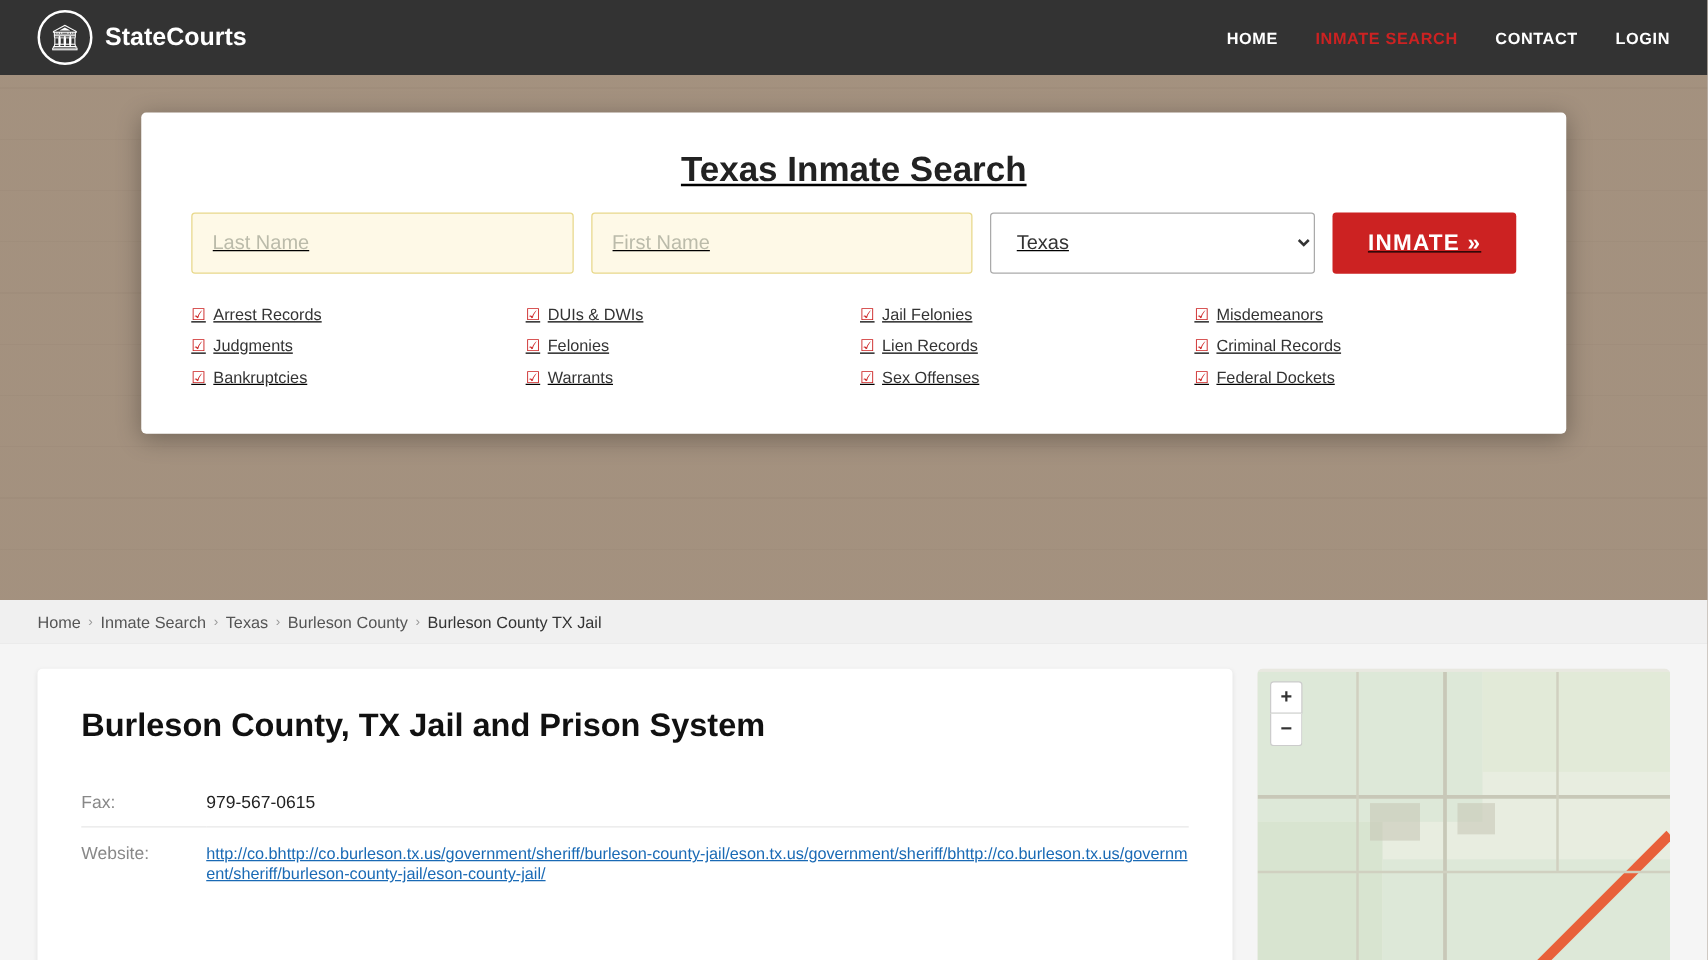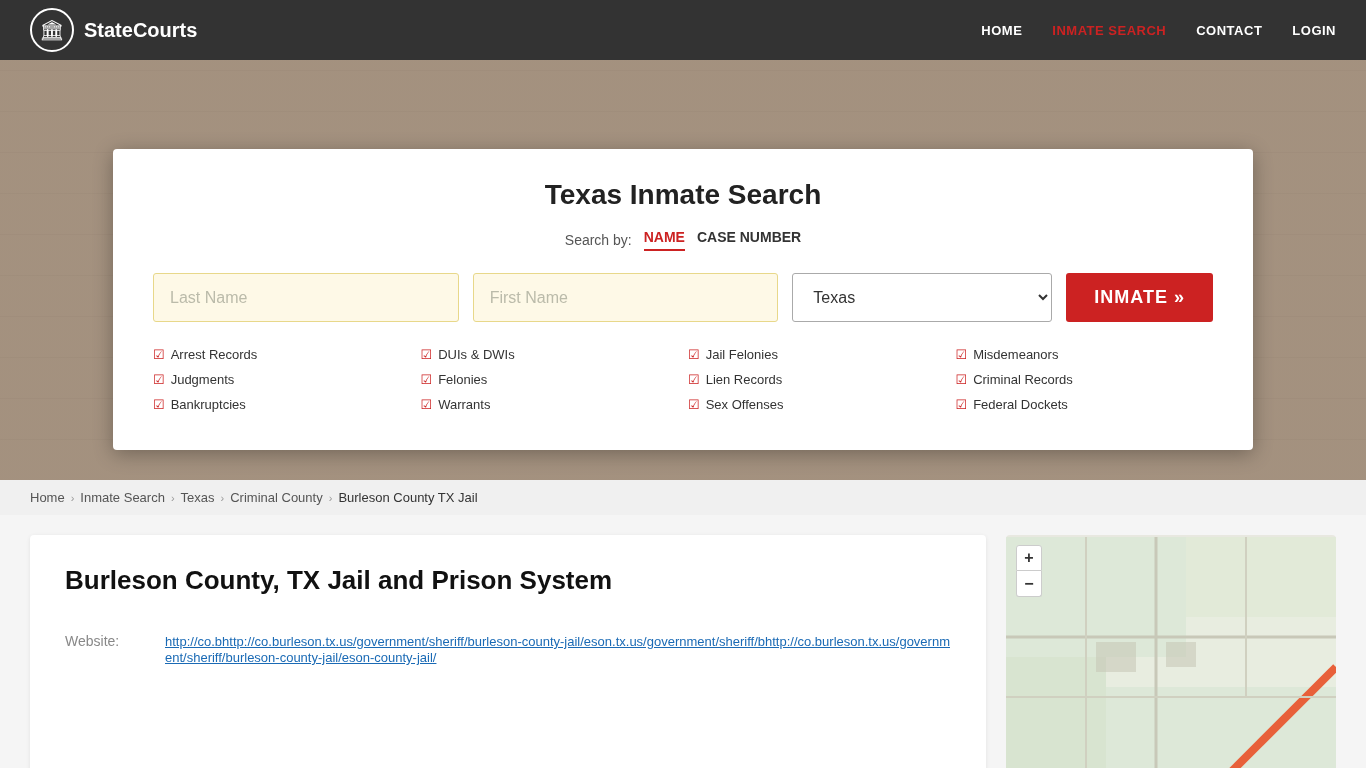--- a/index.html
+++ b/index.html
@@ -56,23 +56,24 @@
     }
 
     
     .hero-section {
       background: linear-gradient(rgba(150,130,110,0.6), rgba(150,130,110,0.6)),
         repeating-linear-gradient(0deg, transparent, transparent 40px, rgba(0,0,0,0.05) 40px, rgba(0,0,0,0.05) 41px);
       background-color: #b8a898;
       padding: 30px 20px;
       display: flex;
       justify-content: center;
-      align-items: flex-end;
+      align-items: flex-start;
       position: relative;
       min-height: 420px;
+      text-decoration: underline;
     }
     .hero-bg-text {
       position: absolute;
       top: 0; left: 0; right: 0; bottom: 0;
       display: flex;
       align-items: center;
       justify-content: center;
       font-size: 130px;
       font-weight: 900;
       color: rgba(255,255,255,0.12);
@@ -301,25 +302,20 @@
     <a class="nav-link" href="#">LOGIN</a>
   </nav>
 </header>
 
 <section class="hero-section">
   <div class="hero-bg-text">COURTHOUSE</div>
 
   <div class="search-card">
     <h1 class="card-title">Texas Inmate Search</h1>
 
-    <div class="search-by-row">
-      <span class="search-by-label">Search by:</span>
-      <a class="search-tab active" href="#">NAME</a>
-      <a class="search-tab inactive" href="#">CASE NUMBER</a>
-    </div>
 
     <div class="search-inputs-row">
       <input class="search-input" type="text" placeholder="Last Name" style="">
       <input class="search-input" type="text" placeholder="First Name" style="">
       <select class="state-select">
         <option>Texas</option>
         <option>Alabama</option>
         <option>Alaska</option>
         <option>Arizona</option>
         <option>Arkansas</option>
@@ -385,30 +381,34 @@
   </div>
 </section>
 
 <div class="breadcrumb-bar">
   <a class="breadcrumb-link" href="#">Home</a>
   <span class="breadcrumb-sep">›</span>
   <a class="breadcrumb-link" href="#">Inmate Search</a>
   <span class="breadcrumb-sep">›</span>
   <a class="breadcrumb-link" href="#">Texas</a>
   <span class="breadcrumb-sep">›</span>
-  <a class="breadcrumb-link" href="#">Criminal County</a>
+  <a class="breadcrumb-link" href="#">Burleson County</a>
   <span class="breadcrumb-sep">›</span>
   <span class="breadcrumb-current">Burleson County TX Jail</span>
 </div>
 
 <div class="content-area">
   <div class="main-content">
     <h2 class="jail-title">Burleson County, TX Jail and Prison System</h2>
     <table class="info-table">
       <tbody>
+      <tr class="info-row">
+        <td class="info-label">Fax:</td>
+        <td class="info-value">979-567-0615</td>
+      </tr>
       <tr class="info-row">
         <td class="info-label">Website:</td>
         <td class="info-value">
           <a class="info-link" href="#">http://co.bhttp://co.burleson.tx.us/government/sheriff/burleson-county-jail/eson.tx.us/government/sheriff/bhttp://co.burleson.tx.us/government/sheriff/burleson-county-jail/eson-county-jail/</a>
         </td>
       </tr>
     </tbody>
       </table>
   </div>
 

